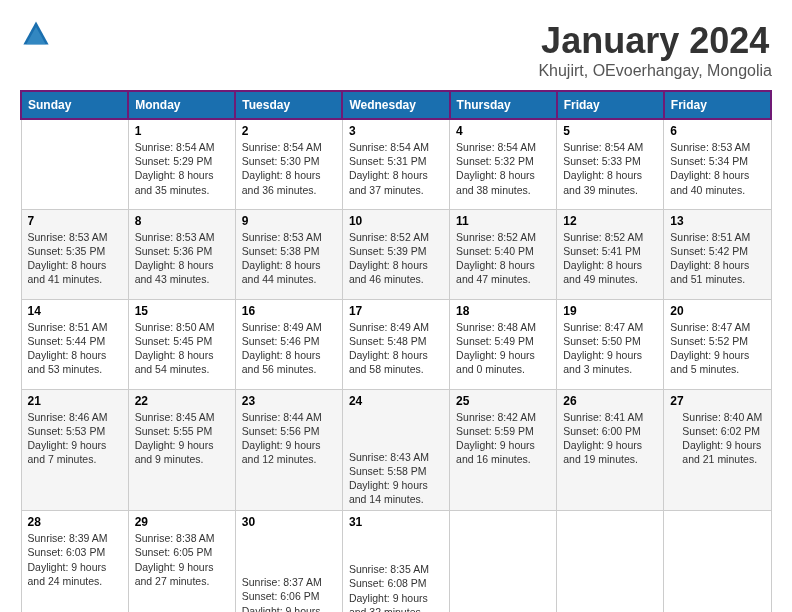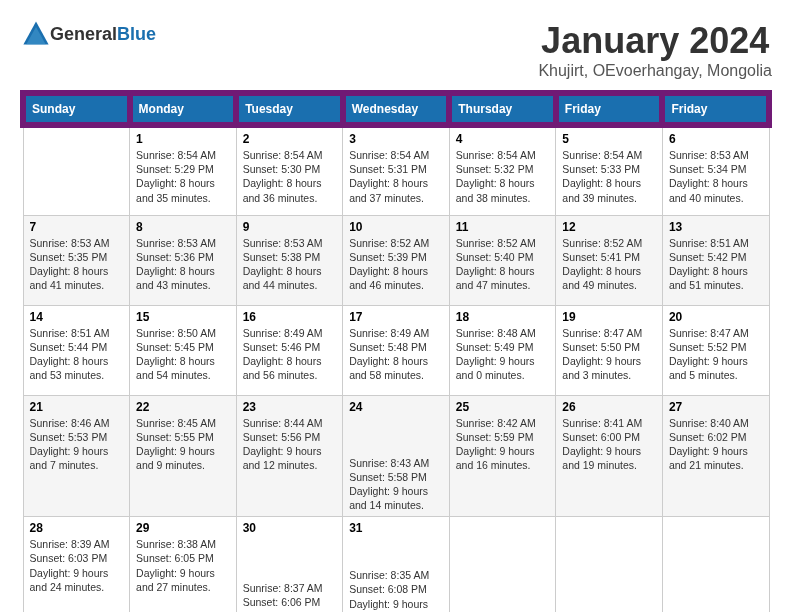--- a/index.html
+++ b/index.html
@@ -43,21 +43,21 @@
       border-collapse: collapse;
       font-size: 11px;
     }
     .calendar-table th {
       background-color: #1a6faf;
       color: #fff;
       text-align: left;
       padding: 6px 6px;
       font-size: 12px;
       font-weight: bold;
-      border: 6px solid #701a75;
+      border: 2px solid #701a75;
     }
     .calendar-table td {
       border: 1px solid #ccc;
       vertical-align: top;
       padding: 4px 6px;
       width: calc(100% / 7);
       height: 90px;
       background: #fff;
     }
     .calendar-table tr:nth-child(even) td {
@@ -80,23 +80,20 @@
   </style>
 </head>
 <body>
 
 <div class="header-area">
   <div class="logo">
     <svg class="logo-icon" viewBox="0 0 40 40" xmlns="http://www.w3.org/2000/svg">
       <polygon points="20,2 38,35 2,35" fill="#1a6faf"></polygon>
       <polygon points="20,10 34,35 6,35" fill="#4a9fd4" opacity="0.5"></polygon>
     </svg>
-    <div>
-      <span style="font-size:18px;font-weight:bold;color:#333;">General</span><span style="font-size:18px;font-weight:bold;color:#1a6faf;">Blue</span>
-    </div>
   </div>
   <div class="title-area">
     <div class="month-title">January 2024</div>
     <div class="location-title">Khujirt, OEvoerhangay, Mongolia</div>
   </div>
 </div>
 
 <table class="calendar-table">
   <thead>
     <tr>
@@ -295,21 +292,21 @@
         </td>
         <td>
           <span class="day-number">26</span>
           <div class="day-content" style="white-space: pre-line;">Sunrise: 8:41 AM
 Sunset: 6:00 PM
 Daylight: 9 hours
 and 19 minutes.</div>
         </td>
         <td>
           <span class="day-number">27</span>
-          <div class="day-content" style="white-space: pre-line;">Sunrise: 8:40 AM
+          <div class="day-content" style="white-space: pre-line; margin-left: 12px;">Sunrise: 8:40 AM
 Sunset: 6:02 PM
 Daylight: 9 hours
 and 21 minutes.</div>
         </td>
       </tr>
       <tr>
         <td>
           <span class="day-number">28</span>
           <div class="day-content" style="white-space: pre-line;">Sunrise: 8:39 AM
 Sunset: 6:03 PM

